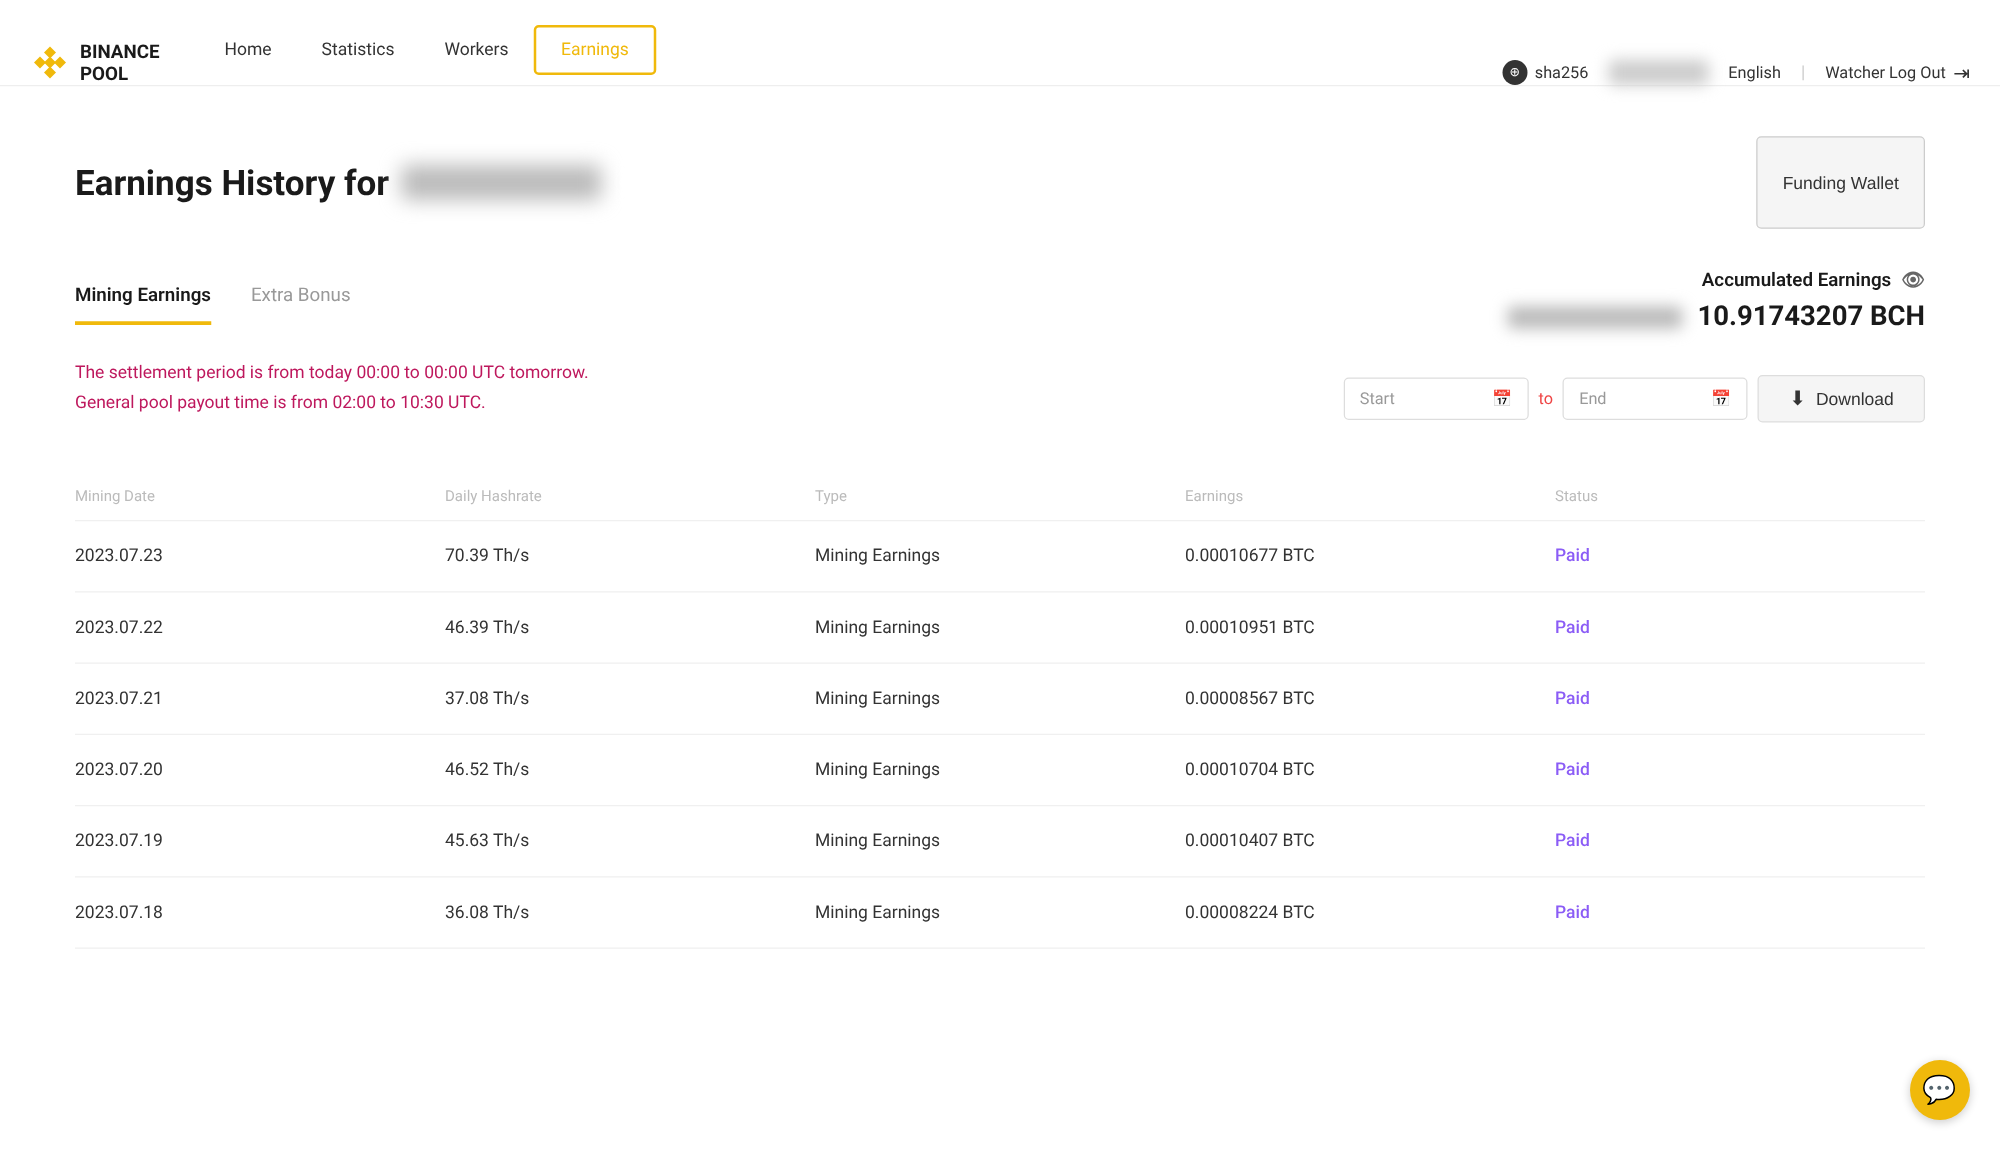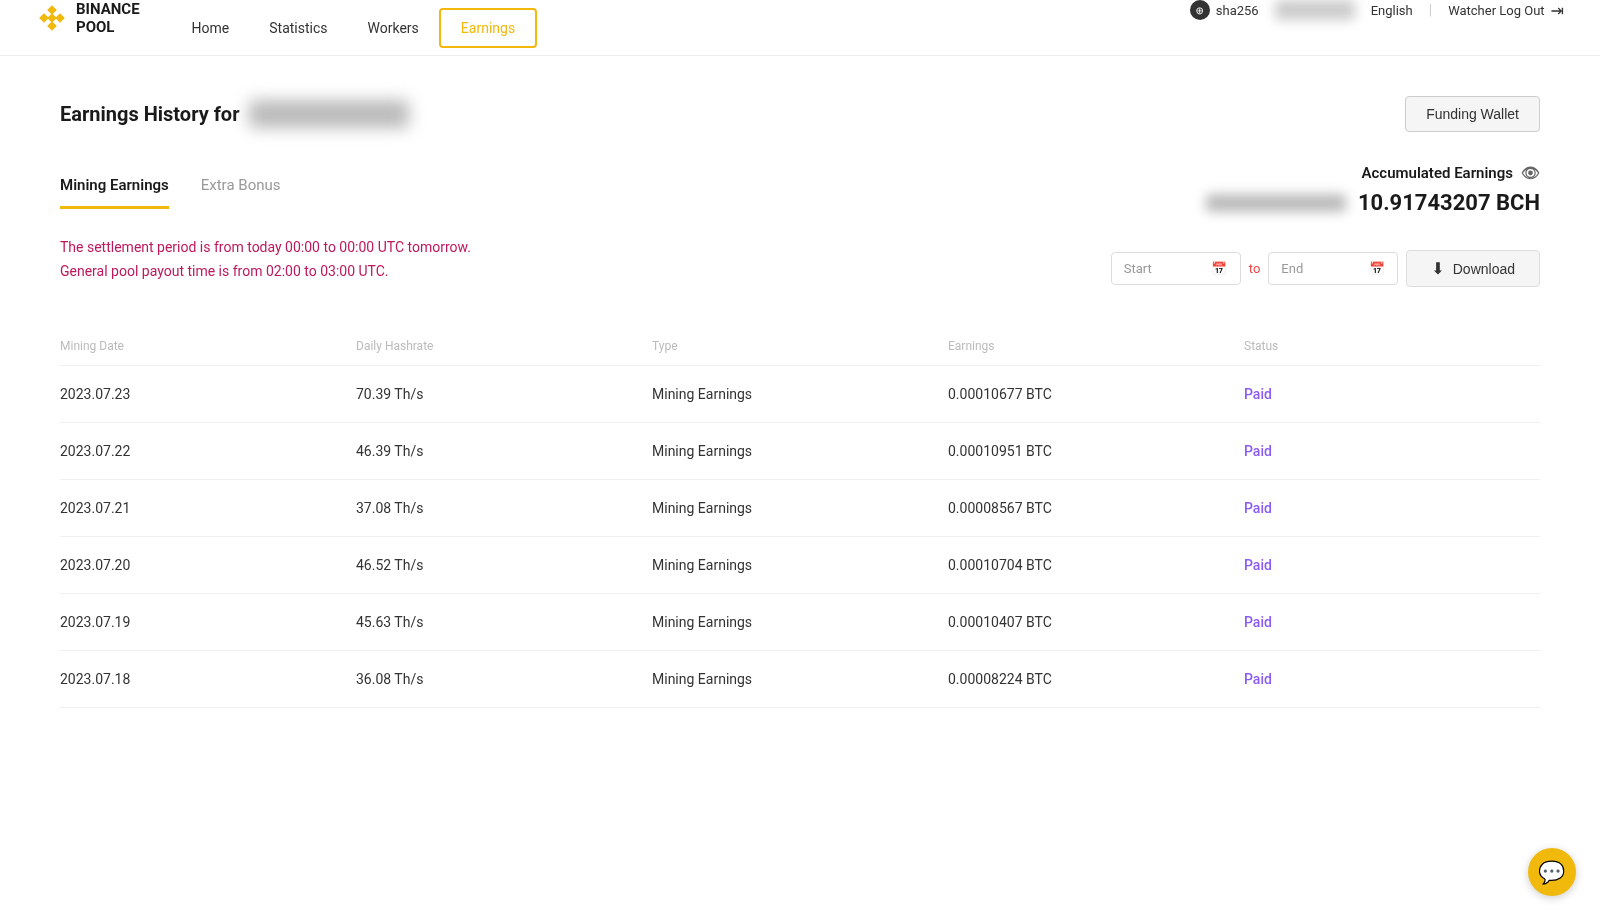--- a/index.html
+++ b/index.html
@@ -1,23 +1,23 @@
 <!DOCTYPE html>
 <html><head>
   <meta charset="utf-8">
   <style>
     * { box-sizing: border-box; margin: 0; padding: 0; }
     body { font-family: -apple-system, BlinkMacSystemFont, 'Segoe UI', Roboto, sans-serif; background: #fff; color: #333; font-size: 14px; }
 
     
     .header {
       display: flex;
-      align-items: flex-start;
-      padding: 0 36px;
-      height: 56px;
+      align-items: flex-end;
+      padding: 0 24px;
+      height: 69px;
       border-bottom: 1px solid #eee;
       background: #fff;
     }
     .logo {
       display: flex;
       align-items: center;
       gap: 8px;
       margin-right: 32px;
     }
     .logo-icon {
@@ -108,29 +108,29 @@
     }
 
     
     .page-header {
       display: flex;
       align-items: center;
       justify-content: space-between;
       margin-bottom: 32px;
     }
     .page-title {
-      font-size: 20px;
+      font-size: 28px;
       font-weight: 700;
       color: #1a1a1a;
       display: flex;
       align-items: center;
       gap: 10px;
     }
     .funding-wallet-btn {
-      padding: 9px 20px;
+      padding: 28px 20px;
       border: 1px solid #ccc;
       background: #f5f5f5;
       border-radius: 4px;
       cursor: pointer;
       font-size: 14px;
       color: #333;
       font-weight: 500;
     }
 
     
@@ -211,21 +211,21 @@
       display: flex;
       align-items: center;
       border: 1px solid #ddd;
       border-radius: 4px;
       padding: 8px 12px;
       gap: 8px;
       background: #fff;
       cursor: pointer;
       font-size: 13px;
       color: #999;
-      width: 130px;
+      width: 148px;
     }
     .to-text {
       color: #ef4444;
       font-size: 13px;
     }
     .download-btn {
       display: flex;
       align-items: center;
       gap: 8px;
       padding: 8px 24px;
@@ -348,21 +348,21 @@
       <div class="accumulated-value-row">
         <span class="blurred-text" style="font-size:14px;min-width:140px;height:18px;background:#bbb;border-radius:4px;display:inline-block;filter:blur(6px);">&nbsp;&nbsp;&nbsp;&nbsp;&nbsp;&nbsp;&nbsp;&nbsp;&nbsp;&nbsp;&nbsp;&nbsp;</span>
         <span class="accumulated-amount">10.91743207 BCH</span>
       </div>
     </div>
   </div>
 
   <div style="display:flex;justify-content:space-between;align-items:flex-end;margin-bottom:16px;">
     <div class="info-section">
       <p class="info-text">The settlement period is from today 00:00 to 00:00 UTC tomorrow.</p>
-      <p class="info-text">General pool payout time is from 02:00 to 03:00 UTC.</p>
+      <p class="info-text">General pool payout time is from 02:00 to 10:30 UTC.</p>
     </div>
 
     <div class="filter-row">
       <div class="date-input">
         <span>Start</span>
         <span style="margin-left:auto;color:#999;">📅</span>
       </div>
       <span class="to-text">to</span>
       <div class="date-input">
         <span>End</span>

